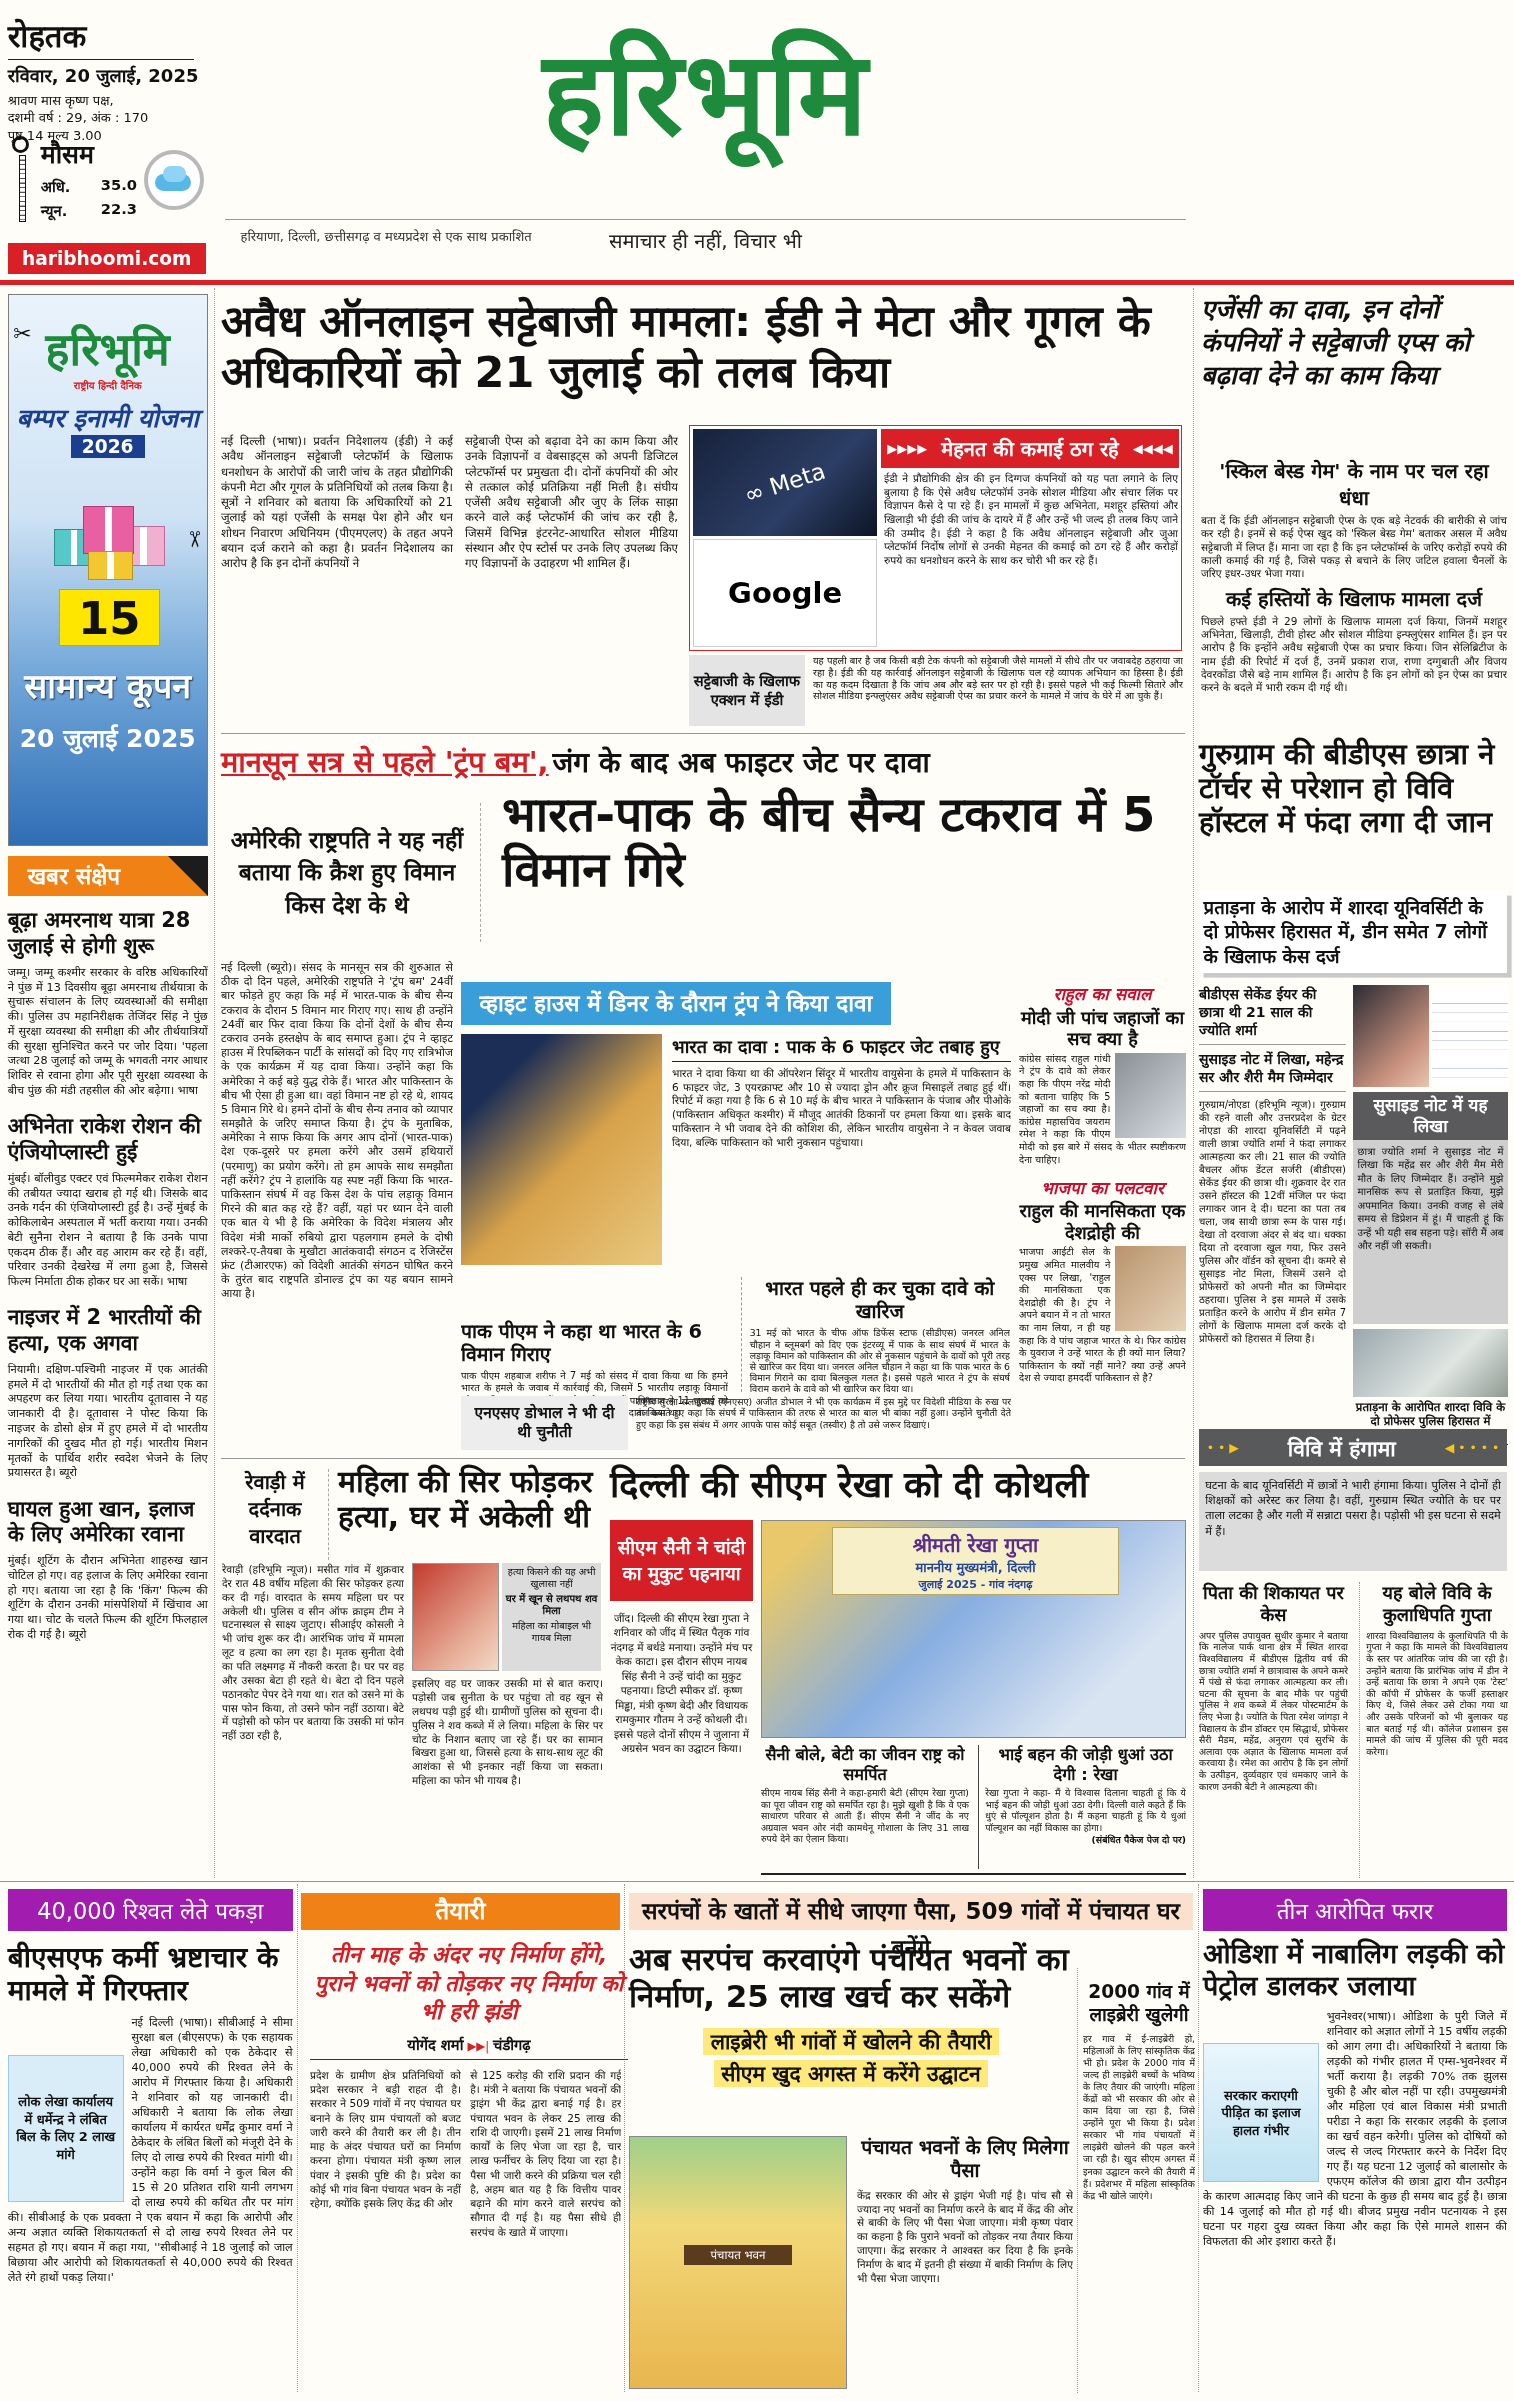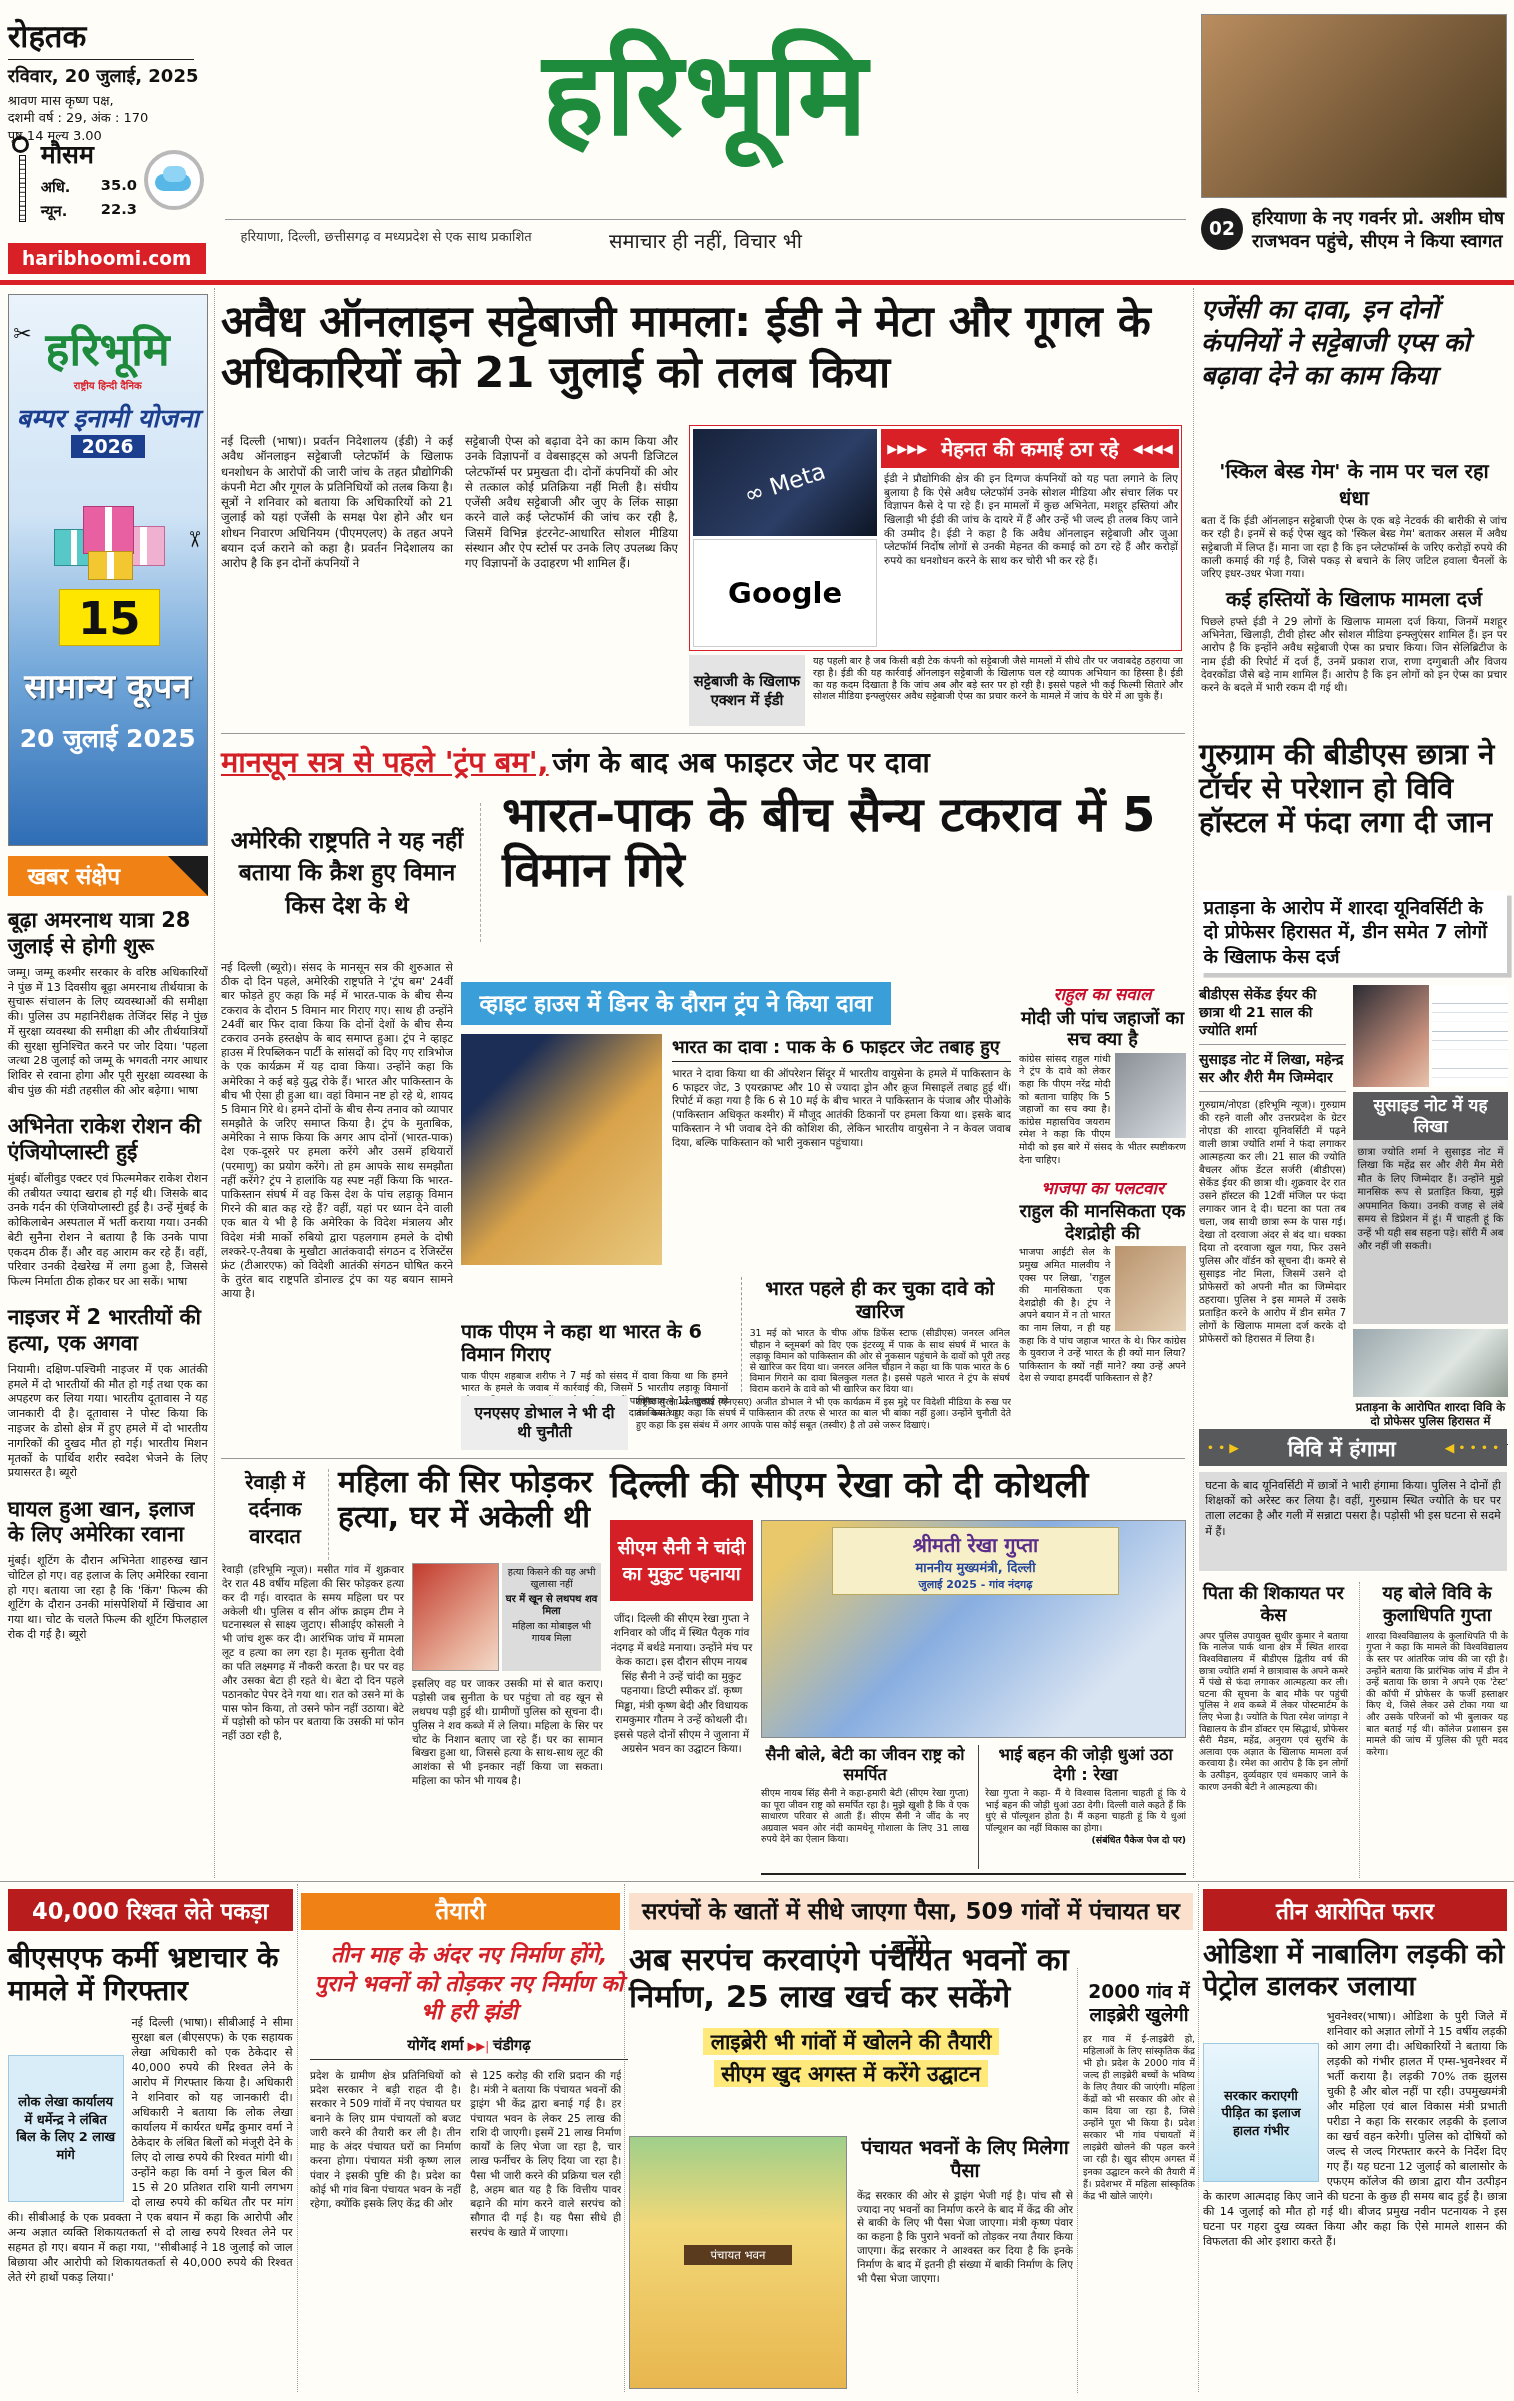--- a/index.html
+++ b/index.html
@@ -6,21 +6,21 @@
   body { font-family:"DejaVu Sans", sans-serif; background:#e8e8e4; }
   #page { position:relative; width:1514px; height:2401px; background:#fffdf8; margin:0 auto; overflow:hidden; color:#111; }
   .abs { position:absolute; }
   .clip { overflow:hidden; }
   .just { text-align:justify; }
   .ctr { text-align:center; }
   .b { font-weight:bold; }
   .vdiv { position:absolute; width:0; border-left:0.8px dotted #9a9a9a; }
   .hdiv { position:absolute; height:0; border-top:0.8px solid #bbb; }
   .photo { background:linear-gradient(135deg,#b98d5f,#7a5c3a 55%,#49391f); }
-  .band-blue { background:#b91c1c; color:#fff; font-weight:bold; display:flex; align-items:center; justify-content:center; }
+  .band-blue { background:#a21caf; color:#fff; font-weight:normal; display:flex; align-items:center; justify-content:center; }
   .inset-blue { background:#d9edf8; border:0.8px solid #9cc8e2; font-weight:bold; text-align:center; display:flex; align-items:center; padding:6.2px; }
   .story-title { font-weight:bold; line-height:1.18; }
   p.body { line-height:1.32; }
   .kicker-red { color:#c8102e; font-style:italic; font-weight:bold; }
 </style>
 </head>
 <body>
 
 <div id="page">
 
@@ -47,25 +47,20 @@
     <div class="abs ctr" style="left:0;top:229px;width:198px;height:31px;background:#d92027;color:#fff;font-weight:bold;font-size:18.6px;line-height:31px;">haribhoomi.com</div>
   </div>
 
   <div class="abs" style="left:225px;top:15.5px;width:961px;height:260px;">
     <div class="ctr b" style="font-size:116px;line-height:1.35;color:#1e8a3c;letter-spacing:1.5px;">हरिभूमि</div>
     <div class="abs" style="left:0;right:0;top:203px;border-top:0.8px solid #999;"></div>
     <div class="abs" style="left:15.5px;top:211px;font-size:13px;color:#333;">हरियाणा, दिल्ली, छत्तीसगढ़ व मध्यप्रदेश से एक साथ प्रकाशित</div>
     <div class="abs ctr" style="left:0;right:0;top:211px;font-size:20px;color:#222;">समाचार ही नहीं, विचार भी</div>
   </div>
 
-  <div class="abs" style="left:1201px;top:14px;width:306px;height:262px;">
-    <div class="photo" style="width:100%;height:184px;border:0.8px solid #888;"></div>
-    <div class="abs" style="left:0;top:194px;width:42px;height:42px;background:#1c1c1c;border-radius:50%;color:#fff;font-weight:bold;font-size:18.6px;text-align:center;line-height:42px;">02</div>
-    <div class="abs b" style="left:51px;top:192px;width:253px;font-size:18px;line-height:1.3;">हरियाणा के नए गवर्नर प्रो. अशीम घोष राजभवन पहुंचे, सीएम ने किया स्वागत</div>
-  </div>
 
   <div class="abs" style="left:0;top:280px;width:1514px;height:4.6px;background:#d92027;"></div>
 
   <div class="abs clip" style="left:7.7px;top:294px;width:200px;height:552px;border:1.5px solid #7d7d7d;background:linear-gradient(180deg,#eaf3fb 0%,#cfe3f5 40%,#6fa5d8 70%,#2f6db5 100%);">
     <div class="abs" style="left:4.6px;top:26px;font-size:22px;">✂</div>
     <div class="abs" style="right:3.1px;top:232px;font-size:22px;transform:rotate(90deg);">✂</div>
     <div class="ctr b" style="margin-top:22px;font-size:45px;color:#1e8a3c;">हरिभूमि</div>
     <div class="ctr b" style="font-size:10px;color:#d92027;">राष्ट्रीय हिन्दी दैनिक</div>
     <div class="ctr b" style="margin-top:7.7px;font-size:25.6px;color:#1b3f8e;font-style:italic;">बम्पर इनामी योजना</div>
     <div class="ctr" style="margin-top:1.5px;"><span class="b" style="background:#1b3f8e;color:#fff;font-size:18.6px;padding:0.8px 11px;">2026</span></div>

